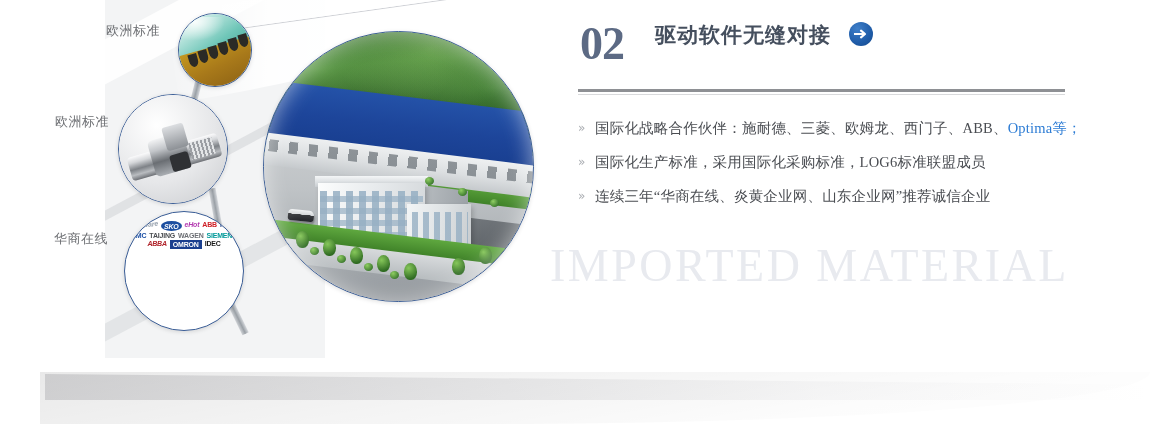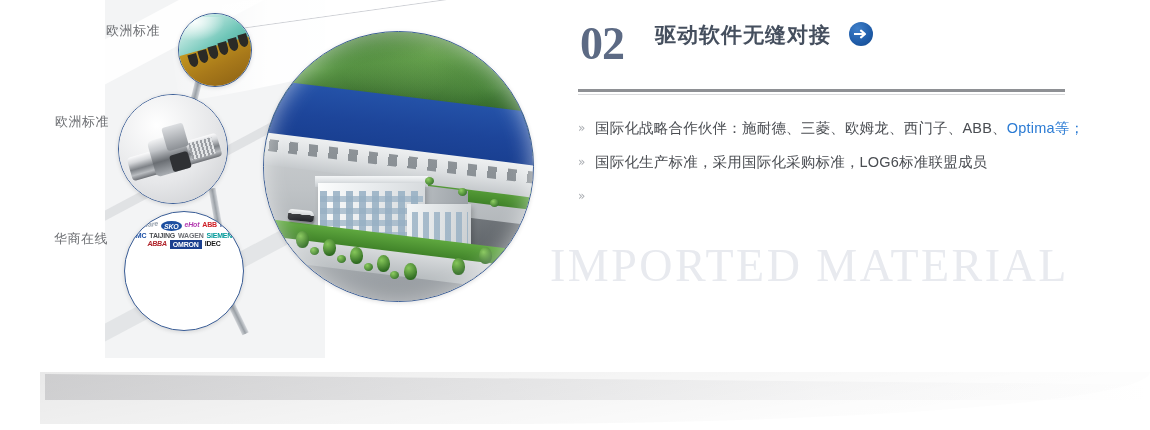--- a/index.html
+++ b/index.html
@@ -277,21 +277,21 @@
   .divider .d1 { height:3px; background:#8e9094; }
   .divider .d2 { height:1px; background:#d9dadc; margin-top:2px; }
 
   .bullets { position:absolute; left:3px; top:118px; }
   .bullet { display:flex; align-items:flex-start; margin-bottom:14px; }
   .bullet .chev {
     font-family:"DejaVu Sans", sans-serif;
     color:#a9acb1; font-size:12px; line-height:20px; width:17px; flex:0 0 17px;
   }
   .bullet .btxt {
-    font-family:Liberation Sans, sans-serif;
+    font-family:Liberation Serif, serif;
     font-size:14.5px; color:#4a4d52; line-height:20px; letter-spacing:0.2px; white-space:nowrap;
   }
   .bullet .hl { color:#2b7bd4; }
 
   .watermark {
     position:absolute; left:-25px; top:238px; width:620px;
     font-family:"Liberation Serif", serif;
     font-size:46px; color:#e8eaef; letter-spacing:2.5px; white-space:nowrap;
     line-height:56px;
   }
@@ -423,20 +423,21 @@
         <span class="btxt"><span>国际化战略合作伙伴：施耐德、三菱、欧姆龙、西门子、ABB、</span><span class="hl">Optima等；</span></span>
       </div>
 
       <div class="bullet">
         <span class="chev">»</span>
         <span class="btxt"><span>国际化生产标准，采用国际化采购标准，LOG6标准联盟成员</span><span class="hl"></span></span>
       </div>
 
       <div class="bullet">
         <span class="chev">»</span>
+        <span class="btxt"><span>连续三年“华商在线、炎黄企业网、山东企业网”推荐诚信企业</span><span class="hl"></span></span>
       </div>
 
     </div>
 
     <div class="watermark">IMPORTED  MATERIAL</div>
   </div>
 
   <div class="bottom-swoosh"></div>
   <div class="bottom-swoosh2"></div>
 

